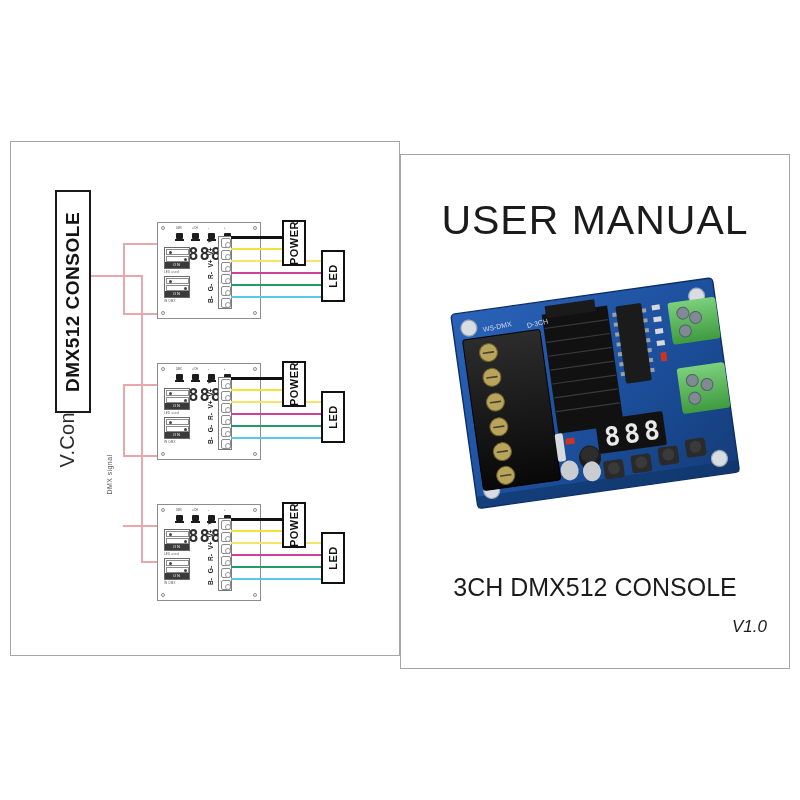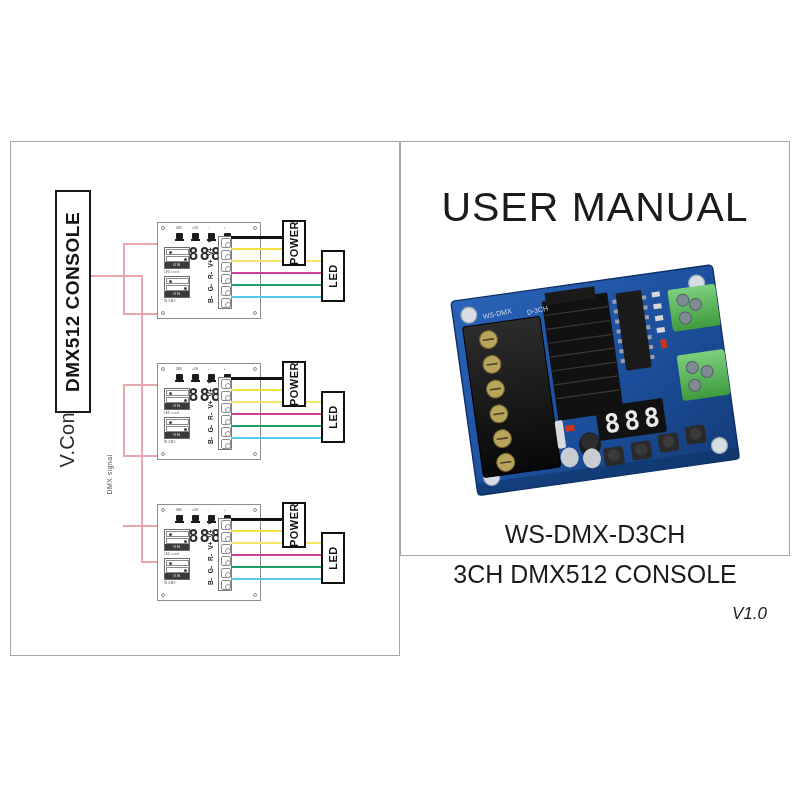--- a/index.html
+++ b/index.html
@@ -4,21 +4,21 @@
 <style>
   html,body{margin:0;padding:0;}
   body{
     width:800px;height:800px;background:#ffffff;
     font-family:"Liberation Sans", sans-serif;
     overflow:hidden;position:relative;
   }
   .spread{position:absolute;left:10px;top:141px;width:780px;height:515px;display:flex;}
   .page{background:#fff;border:1.5px solid #a6a6a6;box-sizing:border-box;position:relative;}
   .page-left{width:390px;height:515px;}
-  .page-right{width:390px;height:415px;}
+  .page-right{width:390px;height:515px;margin-top:13px;}
 
   
   .diagram-rot{
     position:absolute;left:0;top:0;width:390px;height:515px;overflow:hidden;
   }
   .rot-title{
     position:absolute;left:-64px;top:225px;width:240px;
     transform:rotate(-90deg);transform-origin:center center;
     font-size:20px;color:#2b2b2b;letter-spacing:.3px;white-space:nowrap;text-align:center;
   }
@@ -502,18 +502,17 @@
           <ellipse cx="118" cy="196" rx="9" ry="10" fill="#c9cdd2"></ellipse>
           <ellipse cx="140" cy="200" rx="9" ry="10" fill="#c9cdd2"></ellipse>
           <rect x="108" y="158" width="8" height="28" rx="2" fill="#d7dbe0"></rect>
 
           <text x="52" y="47" font-family="Liberation Sans, sans-serif" font-size="7" fill="#cfd9e8" transform="rotate(-4 52 47)">WS-DMX</text>
           <text x="96" y="49" font-family="Liberation Sans, sans-serif" font-size="7" fill="#cfd9e8" transform="rotate(-4 96 49)">D-3CH</text>
         </g>
       </svg>
     </div>
 
-    <div class="prod-name">WS-DMX-D3CH</div>
     <div class="prod-desc">3CH DMX512 CONSOLE</div>
     <div class="version">V1.0</div>
 
   </div>
 </div>
 
 </body></html>

